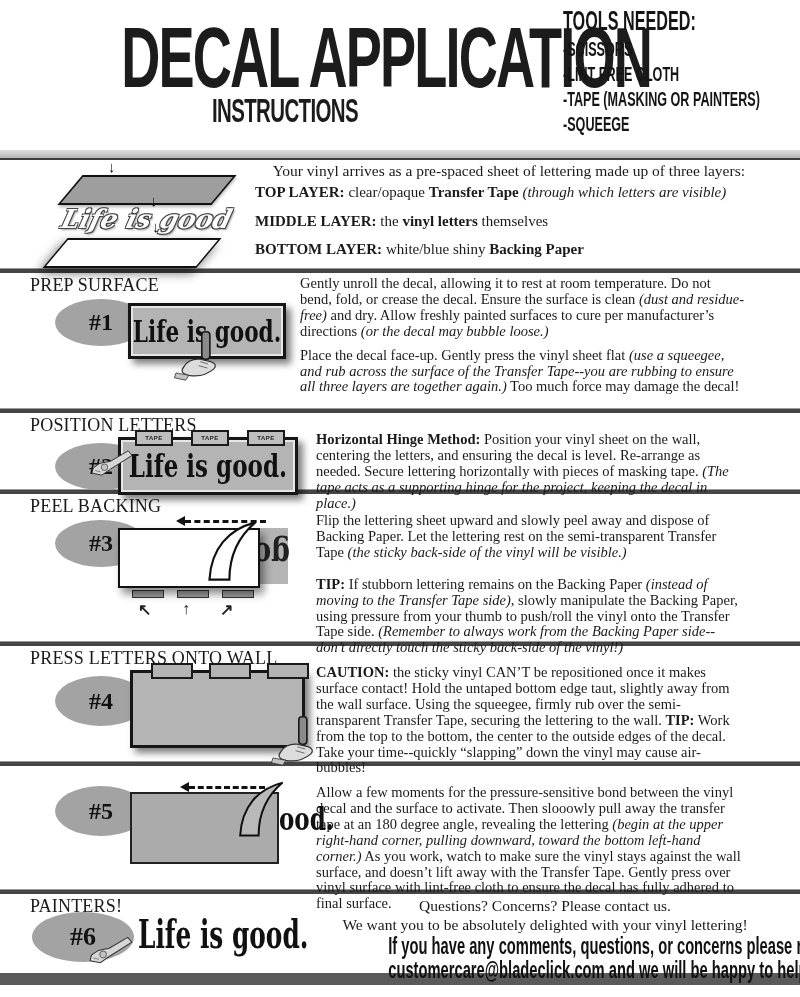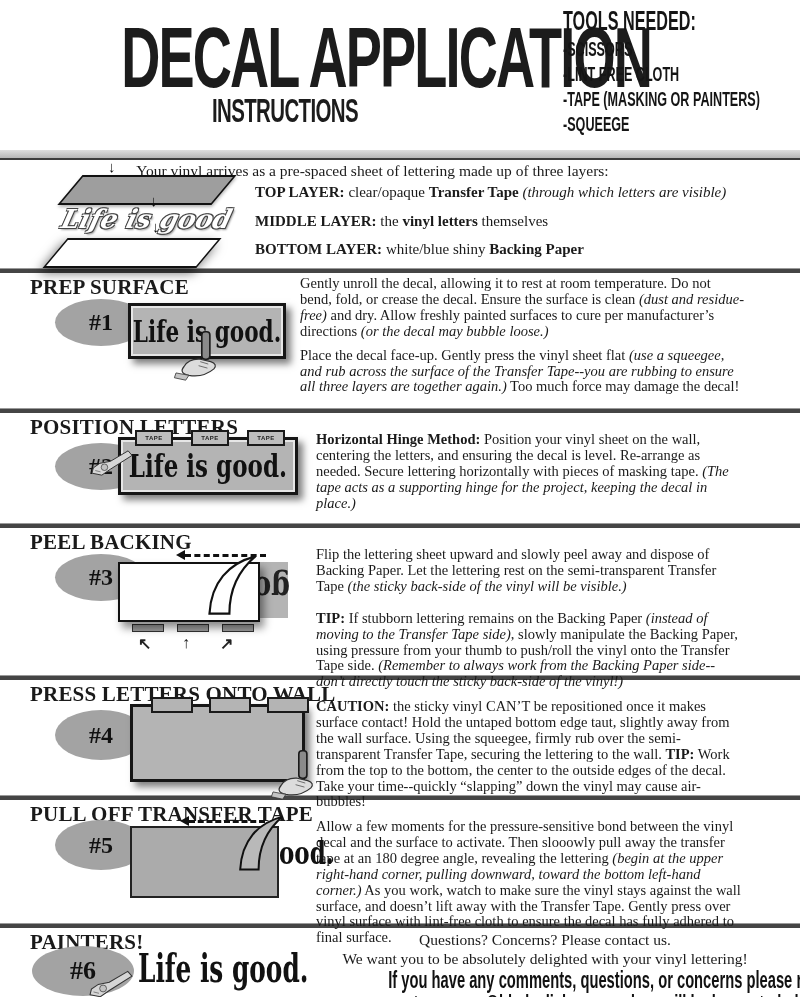--- a/index.html
+++ b/index.html
@@ -19,34 +19,34 @@
          font-weight:bold;color:#151515;}
   .tools-h{font-size:27px;line-height:30px;white-space:nowrap;transform:scaleX(0.60);transform-origin:left;}
   .tools-i{font-size:21px;line-height:25px;white-space:nowrap;transform:scaleX(0.60);transform-origin:left;}
 
   .band{height:10px;background:linear-gradient(#dedede,#b6b6b6);border-bottom:2px solid #3c3c3c;box-sizing:border-box;}
   .hr{height:5px;background:#454545;border-top:1px solid #9a9a9a;box-sizing:border-box;}
   .bottom-bar{height:12px;background:#5a5a5a;}
 
   
   .intro{position:relative;height:108px;}
-  .intro-lead{position:absolute;left:0;right:55px;top:2px;text-align:center;font-size:15.5px;}
+  .intro-lead{position:absolute;left:0;right:55px;top:2px;text-align:right;font-size:15.5px;}
   .plane{position:absolute;width:150px;height:26px;border:2px solid #111;}
   .plane-top{left:70px;top:15px;background:#9e9e9e;transform:skewX(-40deg);box-shadow:2px 2px 3px rgba(0,0,0,.3);}
   .plane-bot{left:55px;top:78px;background:#fff;transform:skewX(-40deg);box-shadow:0 5px 9px rgba(0,0,0,.55);}
   .script-word{position:absolute;left:62px;top:44px;white-space:nowrap;font-family:"DejaVu Serif",serif;
                font-style:italic;font-weight:bold;font-size:26px;color:#fff;transform:skewX(-14deg);
                text-shadow:-1px -1px 0 #444,1px -1px 0 #444,-1px 1px 0 #444,1px 1px 0 #444,2px 2px 2px rgba(0,0,0,.4);}
   .larrow{position:absolute;font-weight:bold;font-size:15px;color:#111;}
   .layer-row{position:absolute;left:255px;font-size:15px;white-space:nowrap;}
   .b{font-weight:bold;} .i{font-style:italic;}
 
   
   .sec{position:relative;}
-  .sec-title{position:absolute;left:30px;top:2px;font-size:21px;font-weight:bold;letter-spacing:.2px;white-space:nowrap;}
+  .sec-title{position:absolute;left:30px;top:2px;font-size:18px;font-weight:normal;letter-spacing:.2px;white-space:nowrap;}
   .oval{position:absolute;background:#a3a3a3;border-radius:50%;display:flex;align-items:center;
         justify-content:center;font-size:24px;font-weight:bold;color:#111;z-index:1;}
   .txt{position:absolute;left:300px;right:40px;top:3px;font-size:14.5px;line-height:15.9px;text-align:left;}
   .txt p{margin:0 16px 8px 0;}
   .txt p.tight{margin:16px;}
 
   .decal-box{position:absolute;background:#b4b4b4;border:3px solid #161616;box-sizing:border-box;
              box-shadow:5px 5px 7px rgba(0,0,0,.5), inset 0 0 0 2px #e6e6e6;
              display:flex;align-items:center;justify-content:center;z-index:2;}
   .decal-word{font-family:"DejaVu Serif",serif;font-weight:bold;white-space:nowrap;color:#111;
@@ -147,21 +147,21 @@
         <use href="#sym-hand-squeegee"></use>
       </svg>
     <div class="txt">
       <p><span>Gently unroll the decal, allowing it to rest at room temperature. Do not bend, fold, or crease the decal. Ensure the surface is clean </span><span class="i">(dust and residue-free)</span><span> and dry. Allow freshly painted surfaces to cure per manufacturer’s directions </span><span class="i">(or the decal may bubble loose.)</span></p>
       <p><span>Place the decal face-up. Gently press the vinyl sheet flat </span><span class="i">(use a squeegee, and rub across the surface of the Transfer Tape--you are rubbing to ensure all three layers are together again.)</span><span> Too much force may damage the decal!</span></p>
     </div>
   </div>
 
   <div class="hr"></div>
 
-  <div class="sec" style="height:110px;padding-left:24px;">
+  <div class="sec" style="height:76px;padding-left:24px;">
     <div class="sec-title">POSITION LETTERS</div>
     <div class="oval" style="left:55px;top:30px;width:92px;height:47px;">#2</div>
     <div class="decal-box" style="left:118px;top:24px;width:180px;height:58px;">
       <div class="tape-tab" style="left:14px;width:34px;">TAPE</div>
       <div class="tape-tab" style="left:70px;width:34px;">TAPE</div>
       <div class="tape-tab" style="left:126px;width:34px;">TAPE</div>
       <span class="decal-word" style="font-size:32px;">Life is good.</span>
     </div>
     <svg class="hand" style="left:90px;top:32px;width:46px;height:34px;">
         <use href="#sym-hand-point"></use>
@@ -215,21 +215,20 @@
         <use href="#sym-hand-squeegee"></use>
       </svg>
     <div class="txt">
       <p class="tight"><span class="b">CAUTION:</span><span> the sticky vinyl CAN’T be repositioned once it makes surface contact!  Hold the untaped bottom edge taut, slightly away from the wall surface. Using the squeegee, firmly rub over the semi-transparent Transfer Tape, securing the lettering to the wall. </span><span class="b">TIP:</span><span> Work from the top to the bottom, the center to the outside edges of the decal. Take your time--quickly “slapping” down the vinyl may cause air-bubbles!</span></p>
     </div>
   </div>
 
   <div class="hr"></div>
 
   <div class="sec" style="height:123px;">
-    <div class="sec-title">PULL OFF TRANSFER TAPE</div>
     <div class="oval" style="left:55px;top:20px;width:92px;height:50px;">#5</div>
     <div class="diagram" style="left:125px;top:12px;width:200px;height:100px;">
       <div class="dash-arrow" style="left:55px;top:4px;width:85px;">
           <span class="head"></span>
           <span class="line"></span>
         </div>
       <div class="sheet-gray" style="left:5px;top:14px;width:145px;height:68px;border:2px solid #222;background:#ababab;"></div>
       <svg style="position:absolute;left:112px;top:2px;width:48px;height:58px;z-index:4;fill:#b9b9b9;">
           <use href="#sym-curl"></use>
         </svg>

